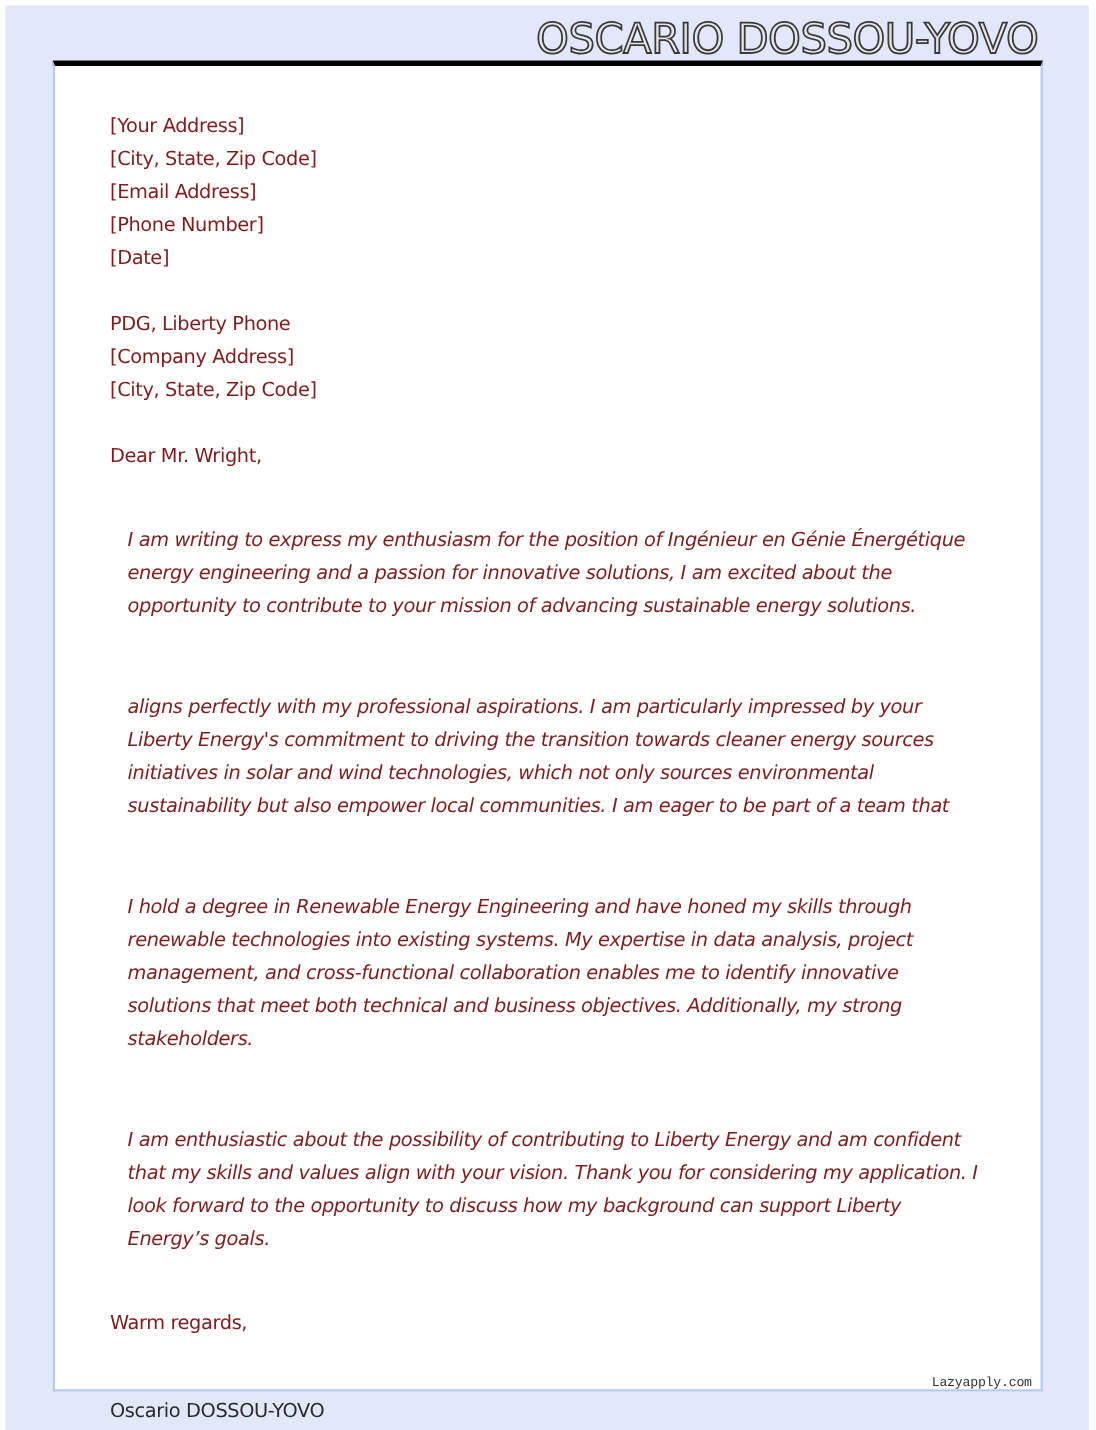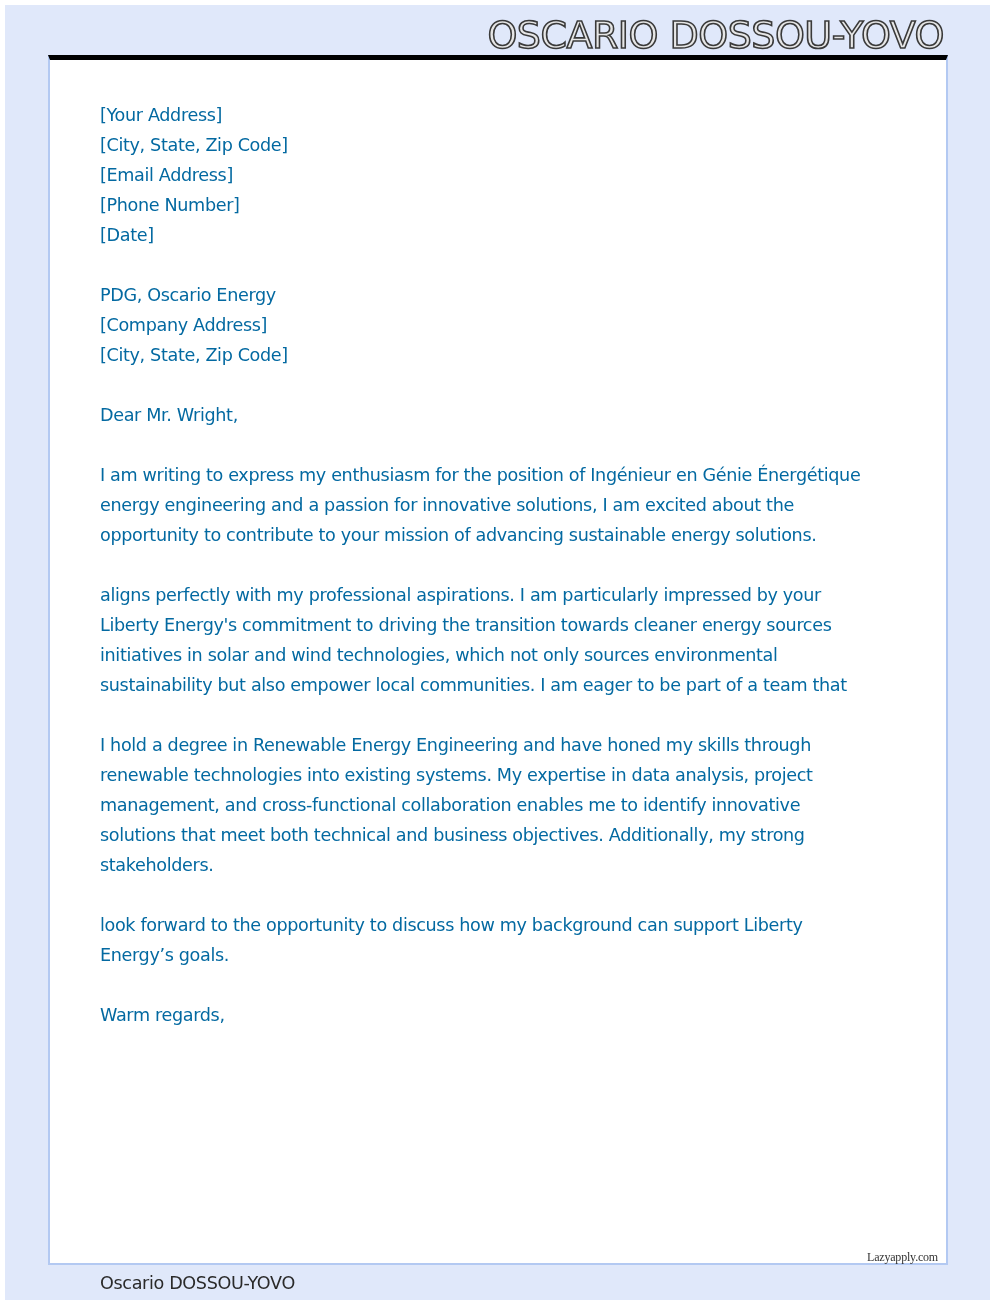--- a/index.html
+++ b/index.html
@@ -48,31 +48,31 @@
       border-bottom: 2px solid #b3c9f2;
     }
     .letter-body {
       position: absolute;
       left: 50px;
       top: 40px;
       width: 800px;
       font-family: "DejaVu Sans", sans-serif;
       font-size: 17.6px;
       line-height: 30px;
-      color: #0369a1;
+      color: #7f1d1d;
       letter-spacing: -0.35px;
     }
     .line { display: block; white-space: nowrap; }
     .gap { display: block; height: 30px; }
-    .para { display: block; margin: 0; }
+    .para { display: block; margin: 16px; font-style: italic; }
     .watermark {
       position: absolute;
       right: 8px;
       bottom: -2px;
-      font-family: Liberation Serif, serif;
+      font-family: Liberation Mono, monospace;
       font-size: 12px;
       line-height: 16px;
       color: #333333;
       letter-spacing: -0.2px;
     }
     .signature {
       position: absolute;
       left: 100px;
       top: 1268px;
       font-family: "DejaVu Sans", sans-serif;
@@ -97,21 +97,21 @@
       <span class="line">[Your Address]</span>
       <span class="line">[City, State, Zip Code]</span>
       <span class="line">[Email Address]</span>
       <span class="line">[Phone Number]</span>
       <span class="line">[Date]</span>
     </div>
 
     <span class="gap"></span>
 
     <div>
-      <span class="line">PDG, Oscario Energy</span>
+      <span class="line">PDG, Liberty Phone</span>
       <span class="line">[Company Address]</span>
       <span class="line">[City, State, Zip Code]</span>
     </div>
 
     <span class="gap"></span>
 
     <span class="line">Dear Mr. Wright,</span>
 
     <span class="gap"></span>
 
@@ -136,20 +136,22 @@
       <span class="line">I hold a degree in Renewable Energy Engineering and have honed my skills through</span>
       <span class="line">renewable technologies into existing systems. My expertise in data analysis, project</span>
       <span class="line">management, and cross-functional collaboration enables me to identify innovative</span>
       <span class="line">solutions that meet both technical and business objectives. Additionally, my strong</span>
       <span class="line">stakeholders.</span>
     </div>
 
     <span class="gap"></span>
 
     <div class="para">
+      <span class="line">I am enthusiastic about the possibility of contributing to Liberty Energy and am confident</span>
+      <span class="line">that my skills and values align with your vision. Thank you for considering my application. I</span>
       <span class="line">look forward to the opportunity to discuss how my background can support Liberty</span>
       <span class="line">Energy’s goals.</span>
     </div>
 
     <span class="gap"></span>
 
     <span class="line">Warm regards,</span>
   </div>
 
   <div class="watermark">Lazyapply.com</div>

